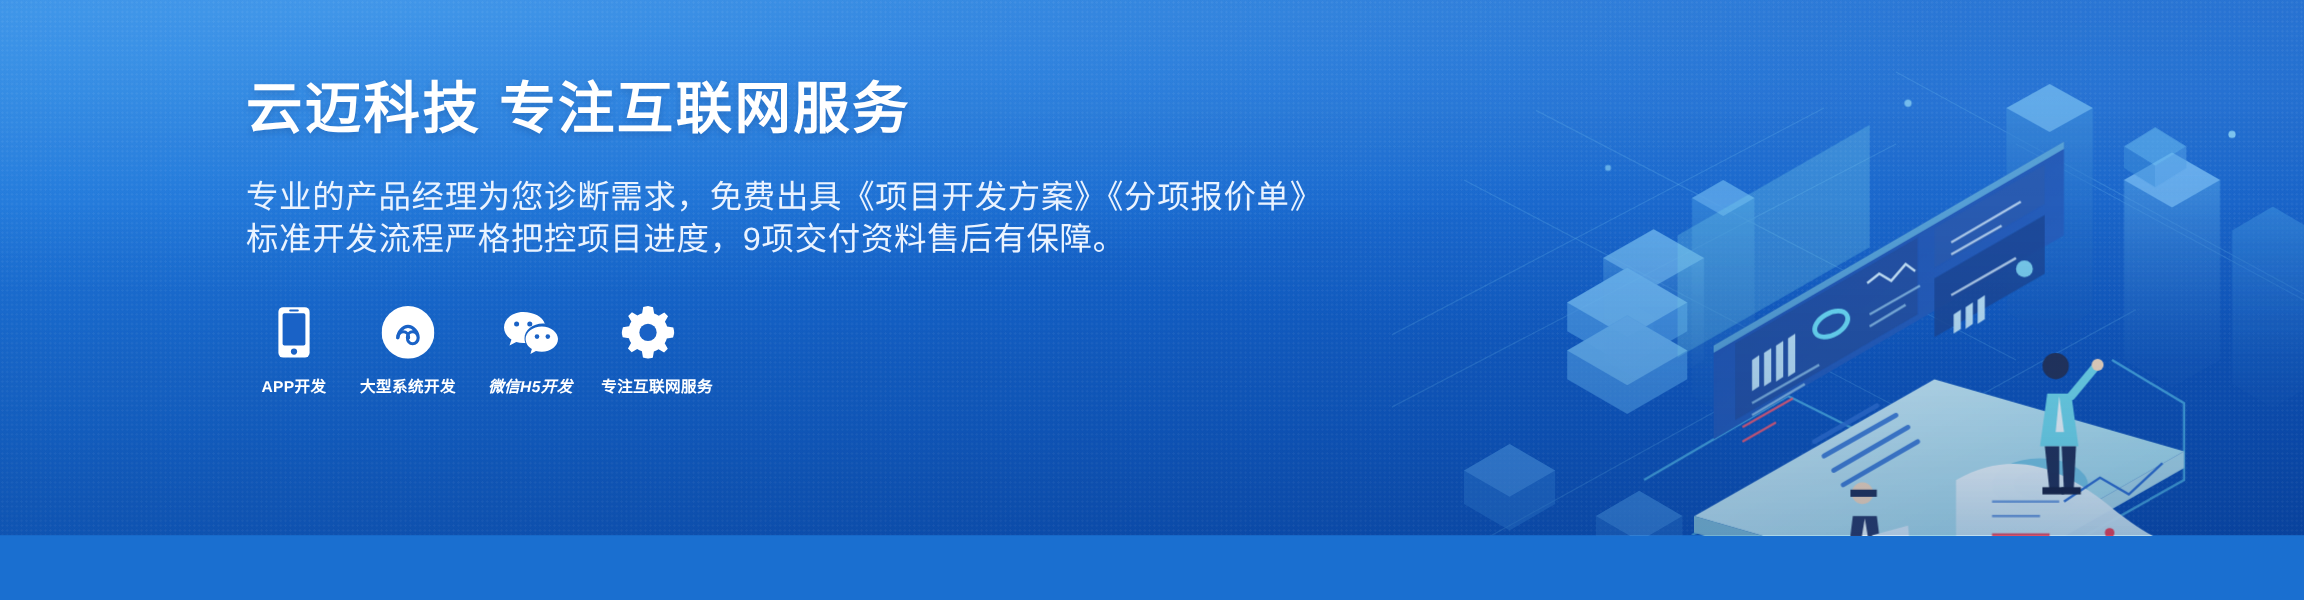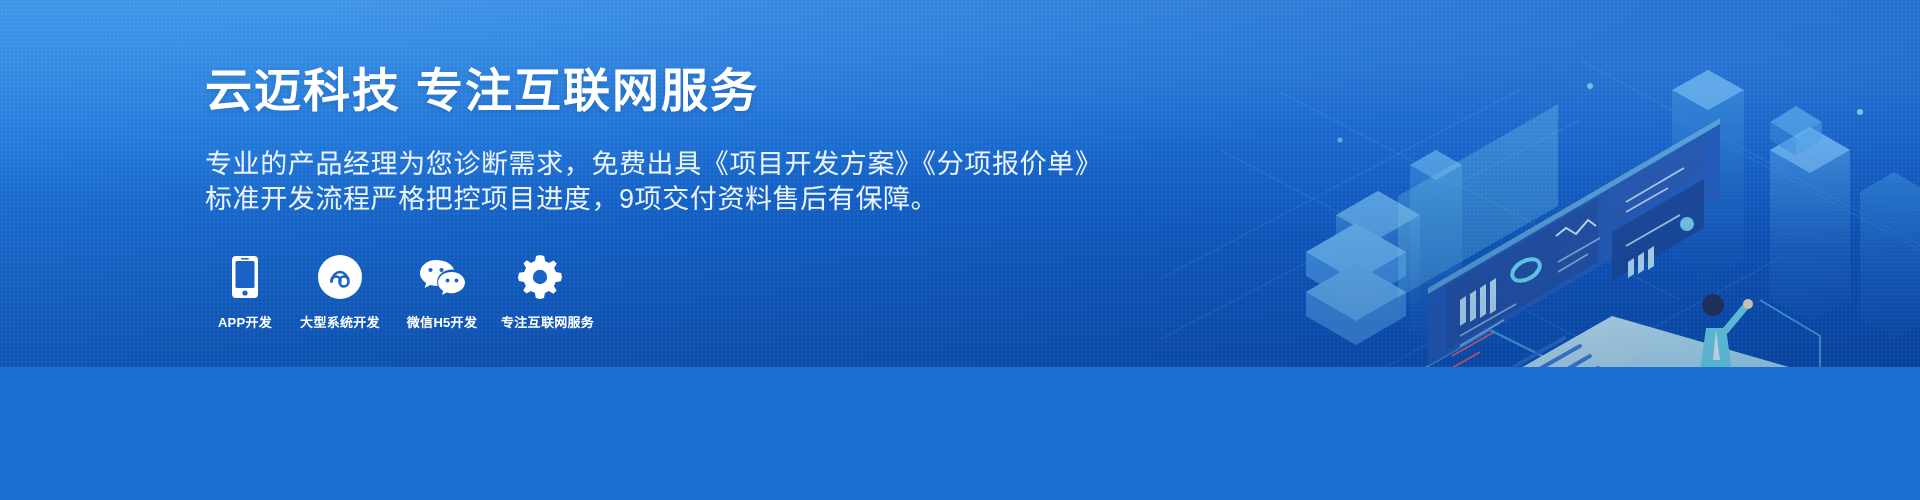--- a/index.html
+++ b/index.html
@@ -6,21 +6,21 @@
   * { margin:0; padding:0; box-sizing:border-box; }
   html,body { width:1920px; height:500px; overflow:hidden; }
   body {
     font-family:"Liberation Sans","DejaVu Sans",sans-serif;
     background:#1a6fd0;
   }
 
   
   .banner{
     position:relative;
-    width:1920px; height:367px;
+    width:1920px; height:446px;
     overflow:hidden;
     background:
       radial-gradient(120% 95% at 16% 0%, rgba(70,160,240,.55) 0%, rgba(70,160,240,0) 58%),
       radial-gradient(90% 80% at 88% 18%, rgba(52,132,224,.45) 0%, rgba(52,132,224,0) 62%),
       linear-gradient(168deg,#2a86e2 0%, #1d72d6 24%, #1462c9 50%, #0f56bd 74%, #0b4aad 100%);
   }
 
   
   .dot-texture{
     position:absolute; inset:0;
@@ -76,21 +76,21 @@
   .service svg{ display:block; fill:#ffffff; }
   .service .lbl{
     margin-top:13px;
     font-size:13px;
     font-weight:700;
     color:#ffffff;
     white-space:nowrap;
     letter-spacing:.3px;
   }
   .service:nth-child(2){ width:86px; }
-  .service:nth-child(3){ width:86px; }
+  .service:nth-child(3){ width:86px;font-style:italic; }
   .service:nth-child(4){ width:78px; }
   .service:nth-child(5){ width:104px; margin-right:0; }
 
   
   .illustration{
     position:absolute;
     right:0; top:0;
     width:760px; height:500px;
     pointer-events:none;
   }

